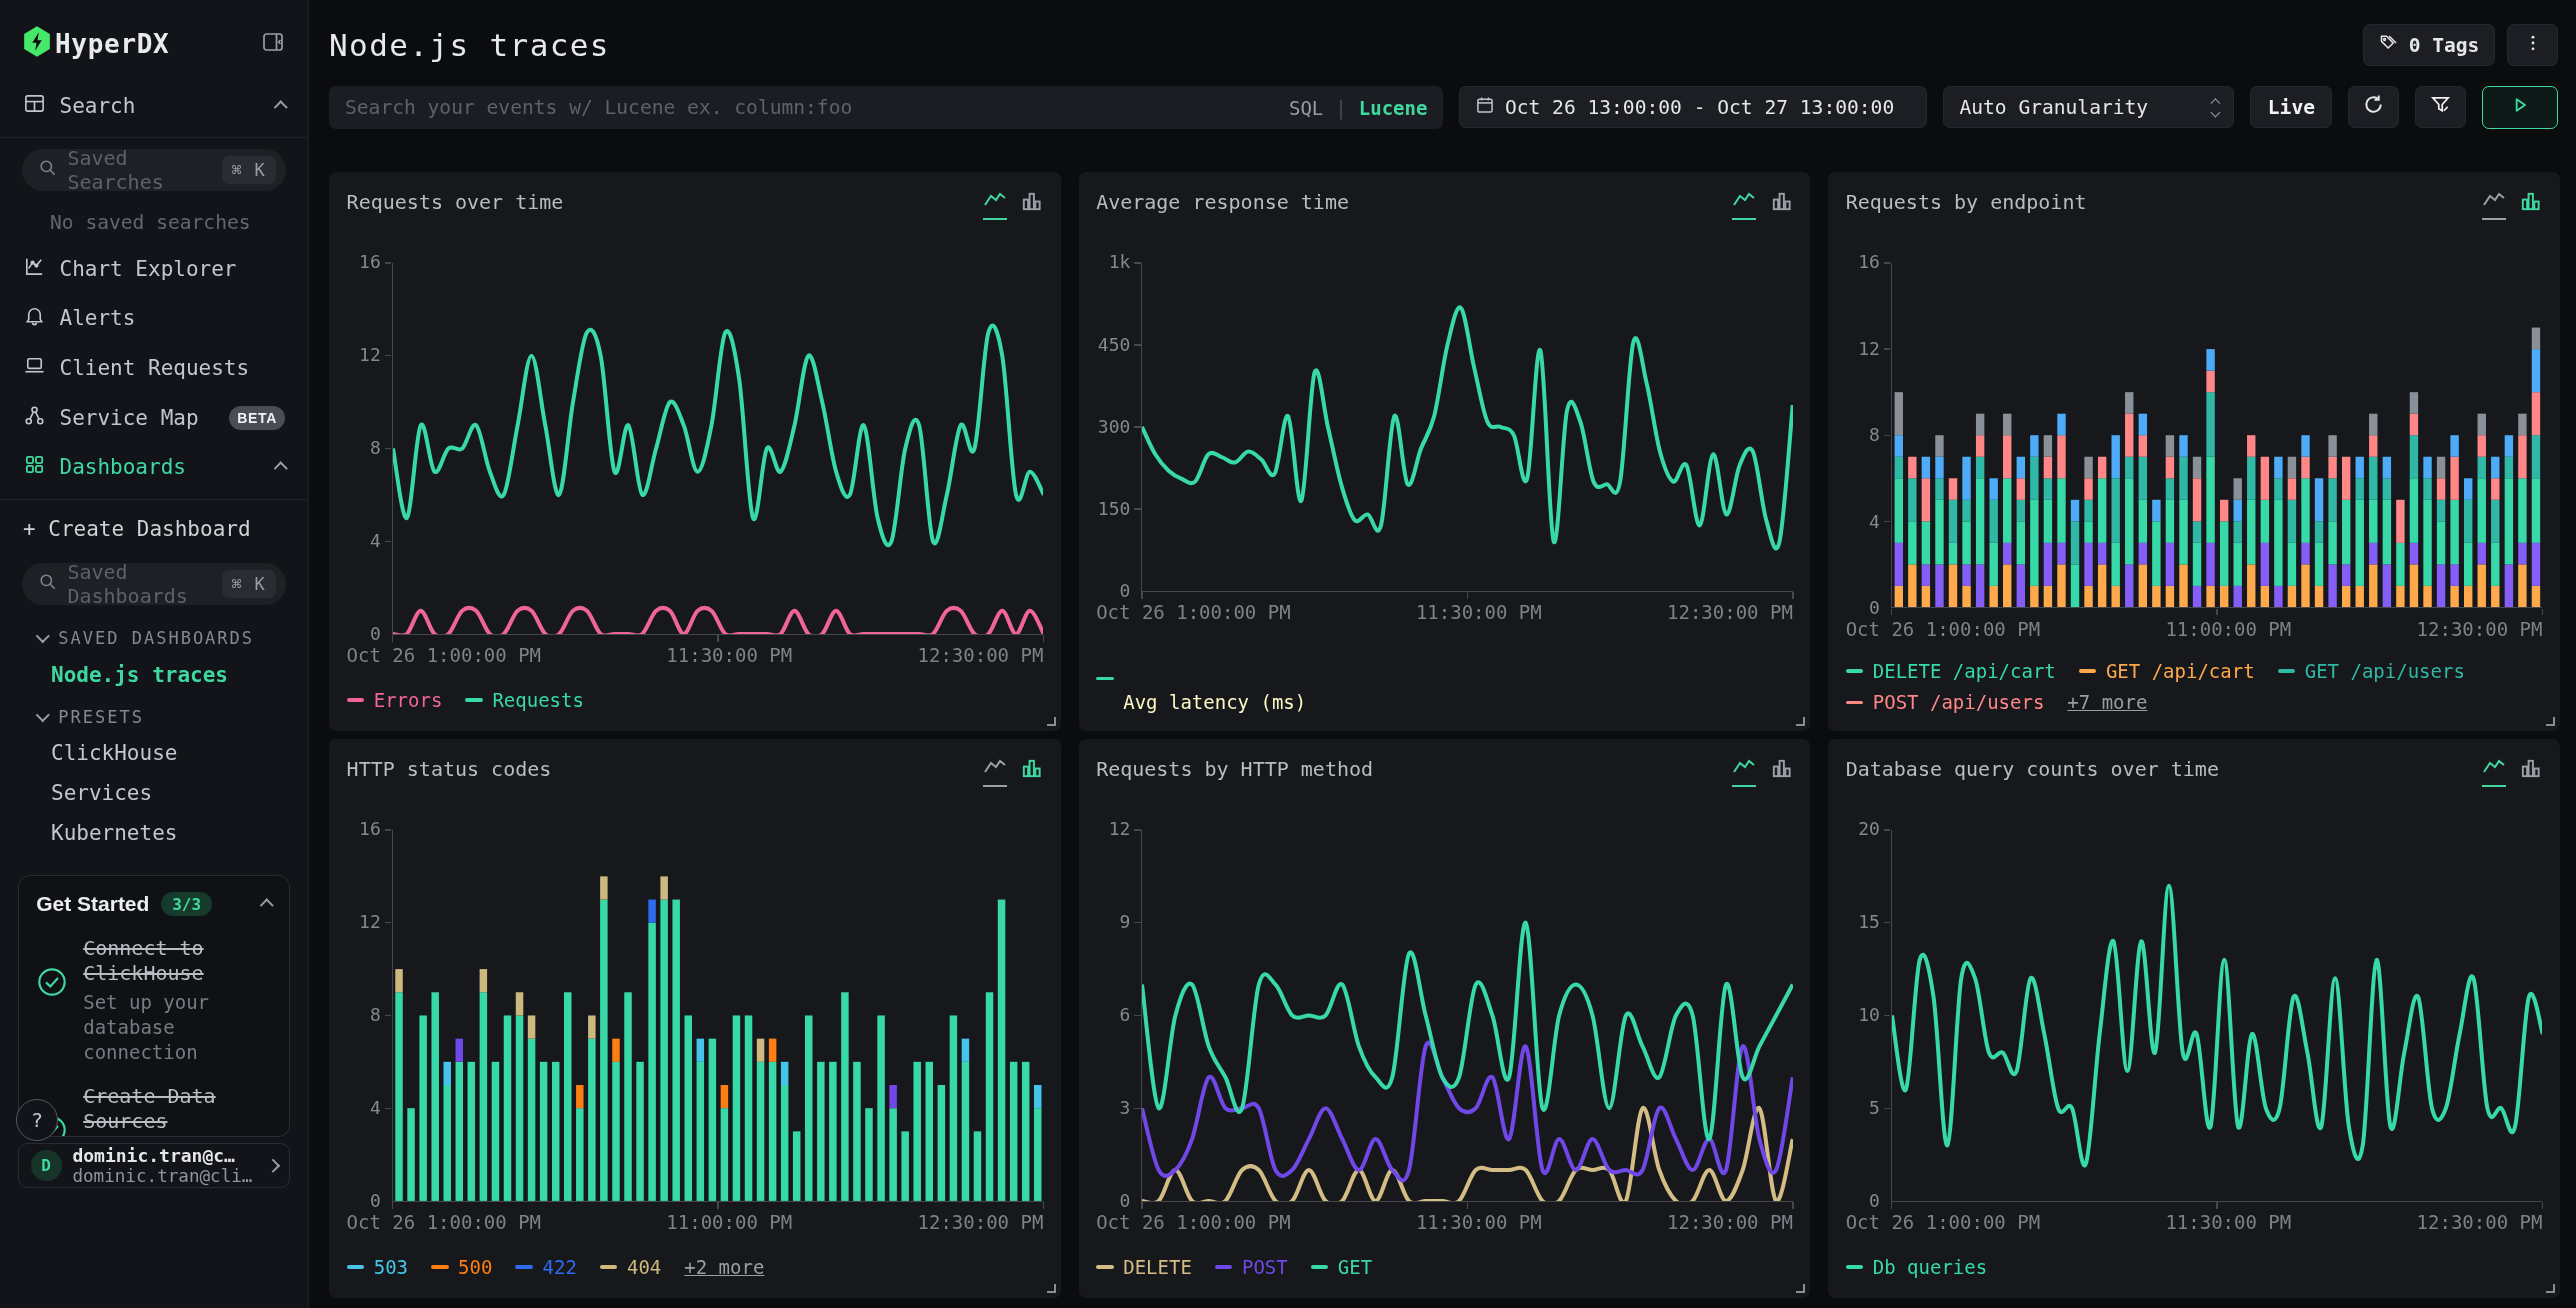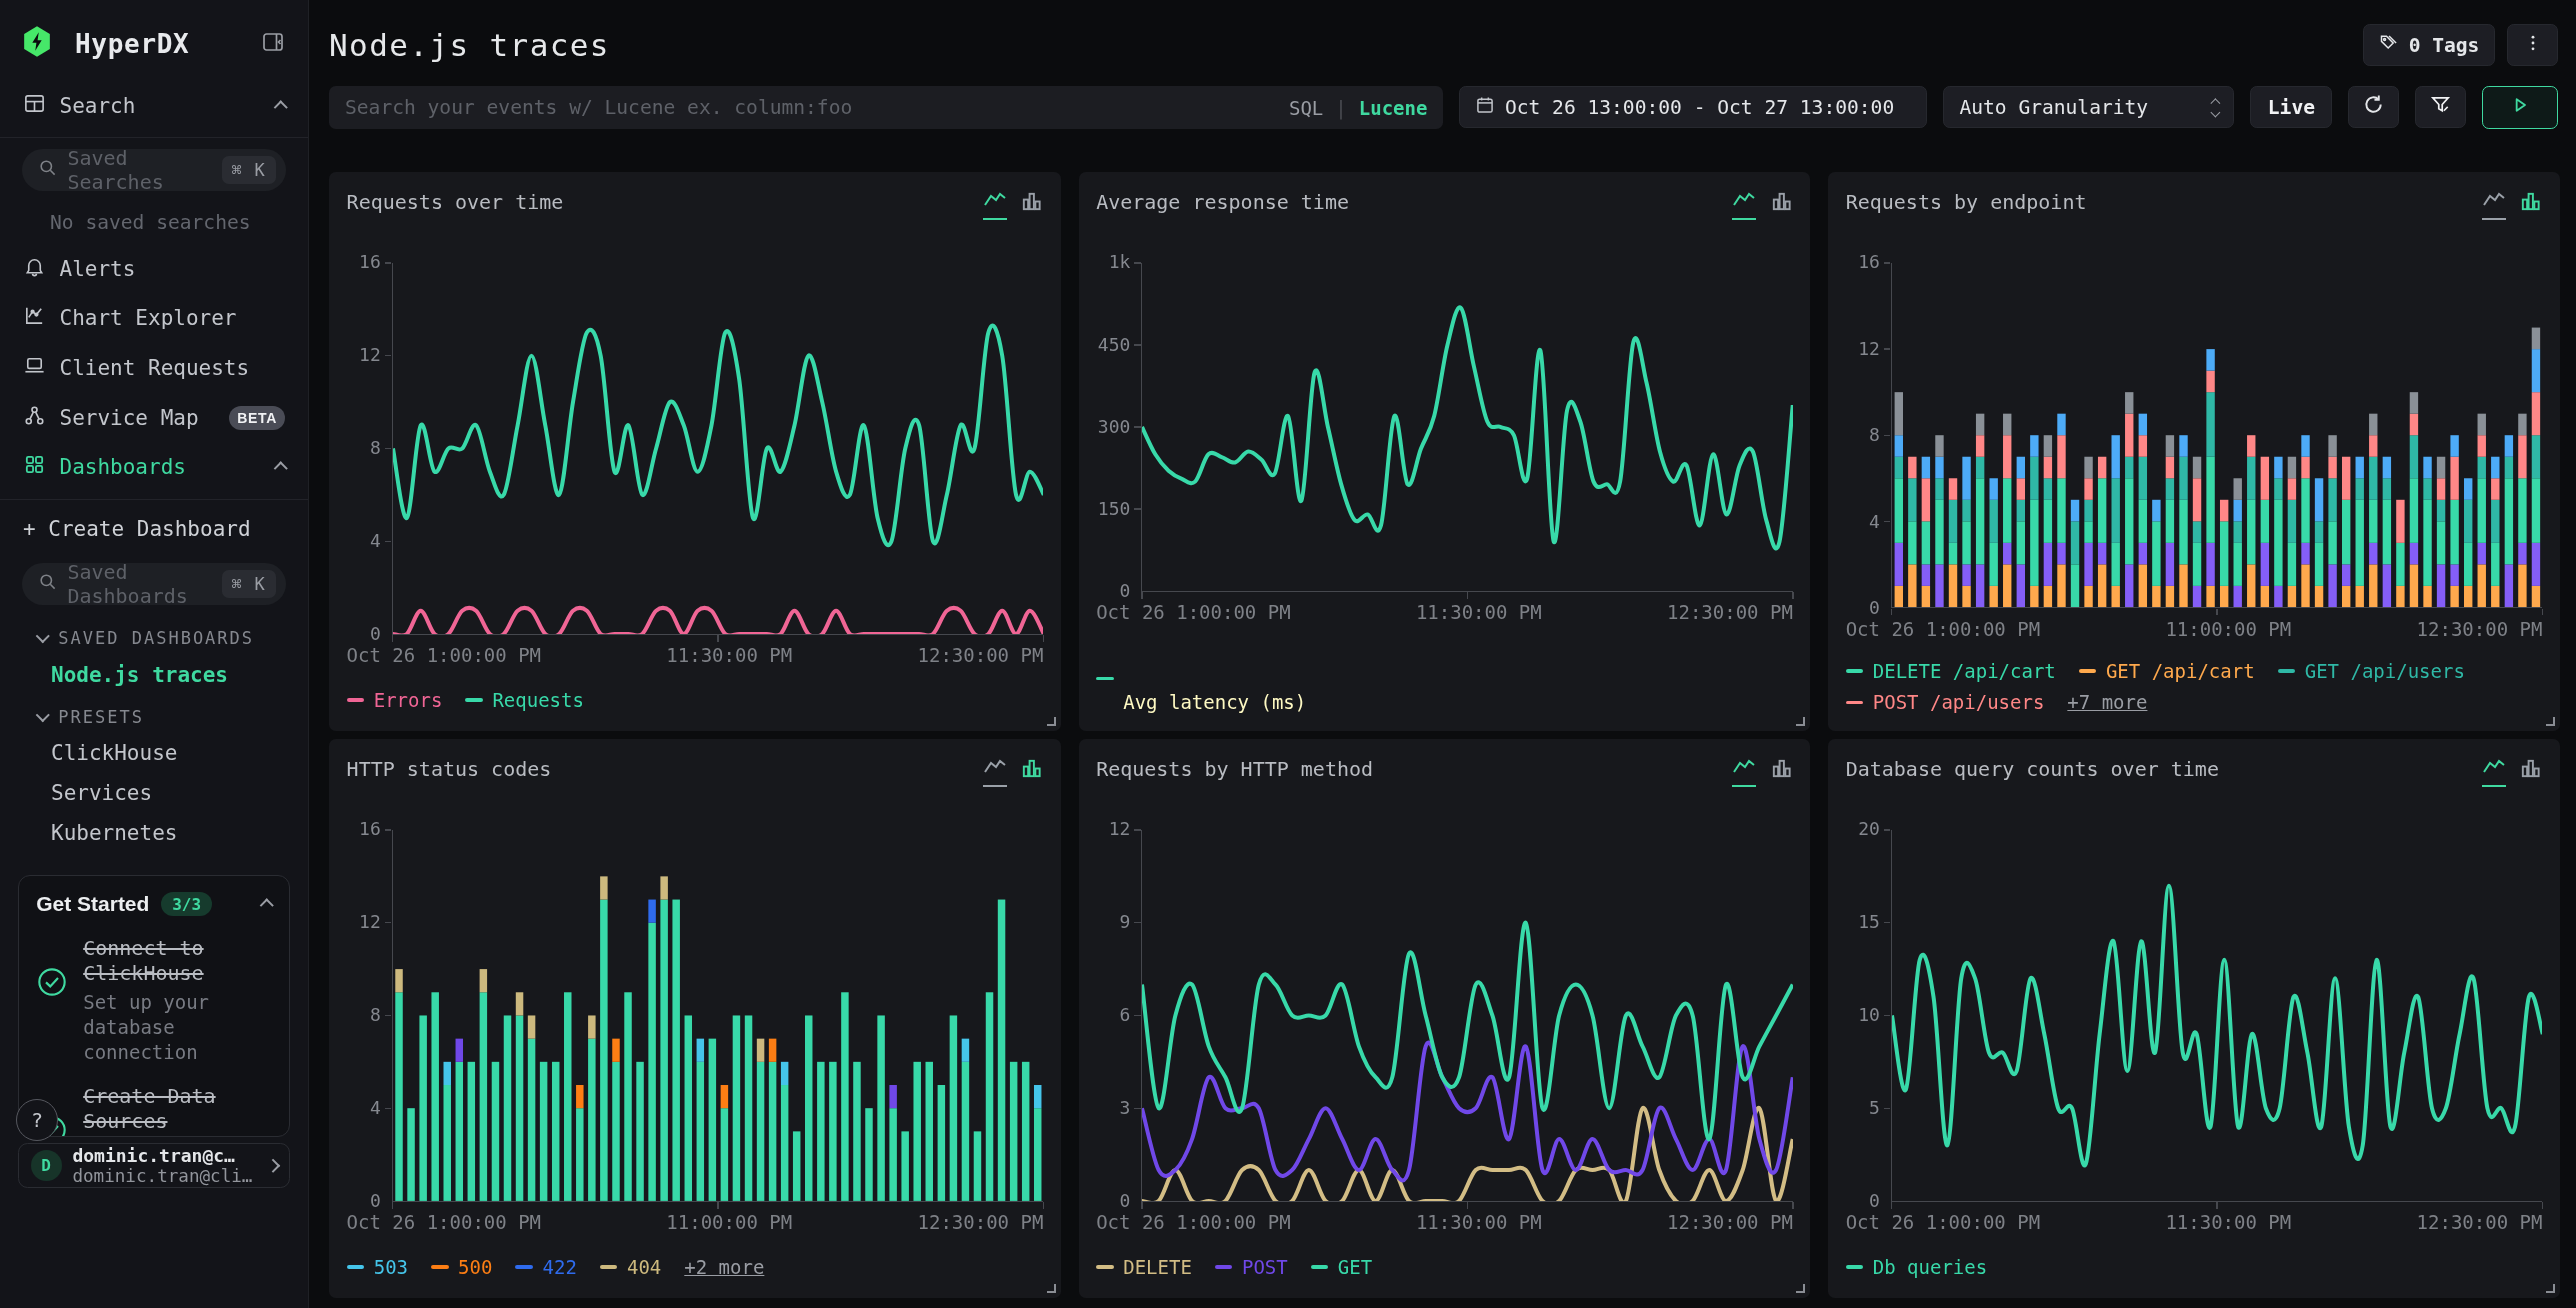--- a/index.html
+++ b/index.html
@@ -8,21 +8,21 @@
     width:2576px; height:1308px; position:relative; overflow:hidden;
     font-family:"DejaVu Sans Mono", monospace;
     color:#d6d8dc;
     font-size:20px;
   }
   
   .sidebar {
     position:absolute; left:0; top:0; width:309px; height:1308px;
     background:#131419; border-right:0.7px solid #1f2126;
   }
-  .brand-row { display:flex; align-items:center; padding:26px 23px 19px 23px; gap:24px; }
+  .brand-row { display:flex; align-items:center; padding:26px 23px 19px 23px; gap:4px; }
   .brand-name { font-weight:bold; font-size:26px; color:#e8eaed; letter-spacing:0.7px; flex:1; }
   .nav-item { display:flex; align-items:center; gap:13.5px; padding:10.8px 23px; color:#c3c6cc; font-size:21px; cursor:pointer; }
   .nav-item .grow { flex:1; }
   .nav-item svg { flex:none; }
   .nav-item.active { color:#3fd9a0; }
   .divider { border-bottom:0.7px solid #222329; margin:6.8px 0; }
   .pill-input {
     margin:10.8px 21.6px; height:42px; background:#1e2025; border-radius:21px;
     display:flex; align-items:center; gap:10.8px; padding:0 10.8px 0 16px;justify-content:flex-end;
   }
@@ -166,36 +166,36 @@
         </svg>
     </span>
     <span class="ph">Saved Searches</span>
     <span class="kbd">⌘ K</span>
   </div>
   <div class="muted-note">No saved searches</div>
 
   <div class="nav-item">
     <span>
       <svg width="23" height="23" viewBox="0 0 24 24" fill="none" stroke="#c3c6cc" stroke-width="1.7">
-          <path d="M6 16 V11 a6 6 0 0 1 12 0 V16 l1.5 2.5 H4.5 Z"></path>
-          <path d="M10 19.5 a2 2 0 0 0 4 0"></path>
-        </svg>
-    </span>
-    <span class="grow">Alerts</span>
-  </div>
-  <div class="nav-item">
-    <span>
-      <svg width="23" height="23" viewBox="0 0 24 24" fill="none" stroke="#c3c6cc" stroke-width="1.7">
           <polyline points="4,4 4,20 20,20"></polyline>
           <polyline points="6,14 10,8 14,11 19,5"></polyline>
           <circle cx="10" cy="8" r="1.4" fill="#c3c6cc"></circle>
           <circle cx="14" cy="11" r="1.4" fill="#c3c6cc"></circle>
         </svg>
     </span>
     <span class="grow">Chart Explorer</span>
+  </div>
+  <div class="nav-item">
+    <span>
+      <svg width="23" height="23" viewBox="0 0 24 24" fill="none" stroke="#c3c6cc" stroke-width="1.7">
+          <path d="M6 16 V11 a6 6 0 0 1 12 0 V16 l1.5 2.5 H4.5 Z"></path>
+          <path d="M10 19.5 a2 2 0 0 0 4 0"></path>
+        </svg>
+    </span>
+    <span class="grow">Alerts</span>
   </div>
   <div class="nav-item">
     <span>
       <svg width="23" height="23" viewBox="0 0 24 24" fill="none" stroke="#c3c6cc" stroke-width="1.7">
           <rect x="5" y="5" width="14" height="10" rx="1.5"></rect>
           <line x1="2.5" y1="18.5" x2="21.5" y2="18.5"></line>
         </svg>
     </span>
     <span class="grow">Client Requests</span>
   </div>

